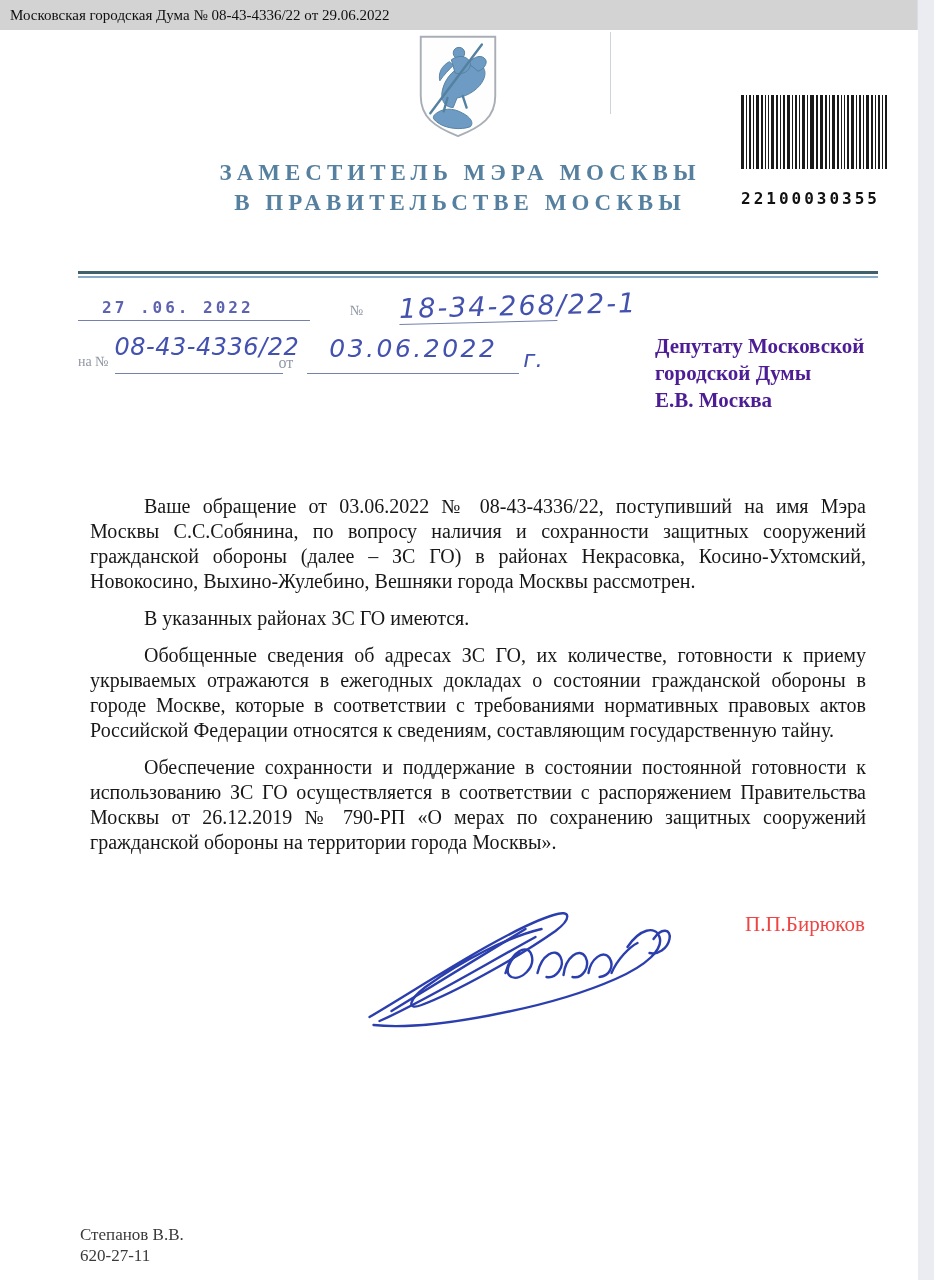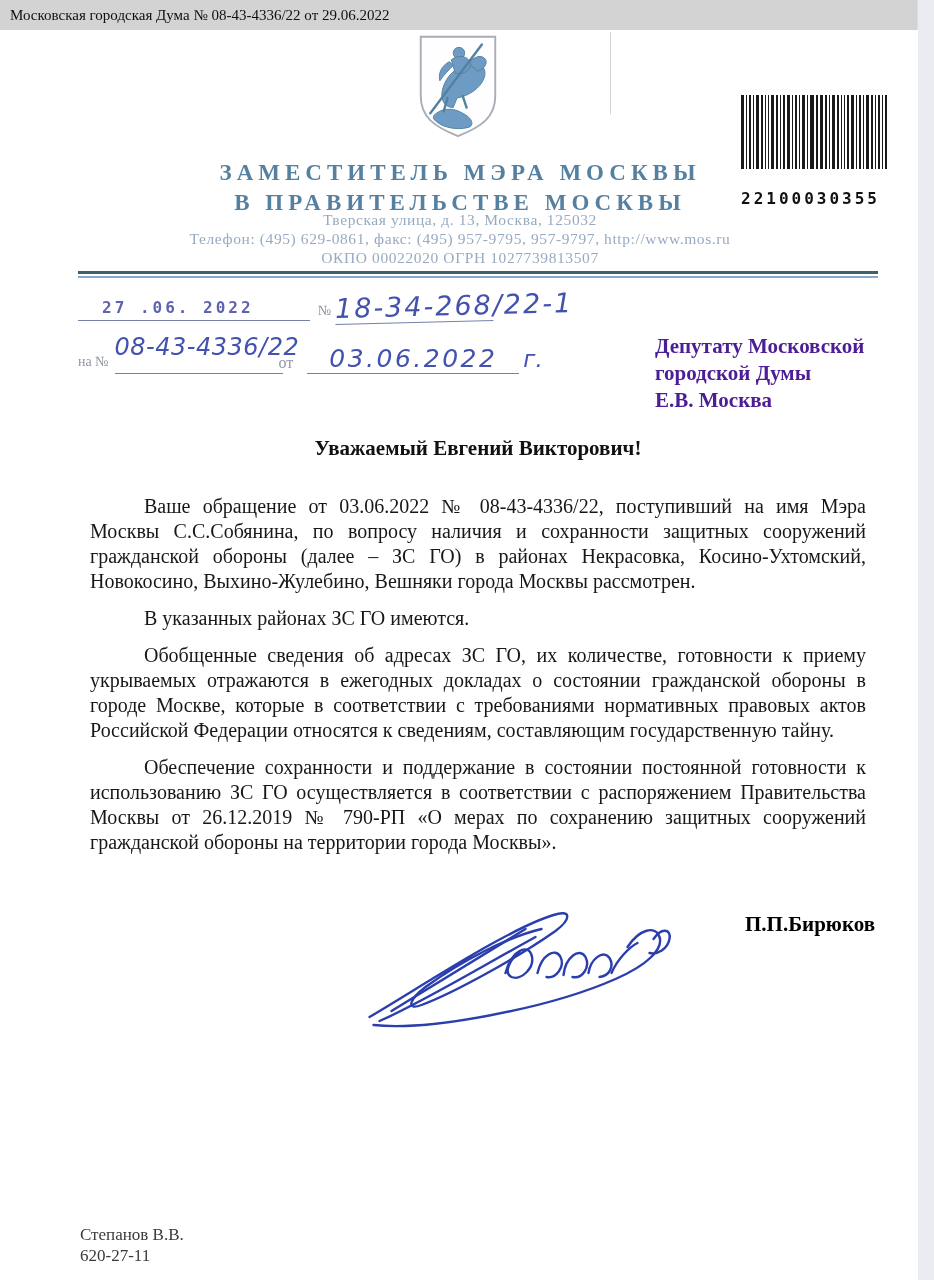--- a/index.html
+++ b/index.html
@@ -42,27 +42,27 @@
 
   
   .ref{position:absolute;left:78px;top:260px;width:560px;}
   .ink{font-family:"DejaVu Sans", sans-serif;font-style:italic;color:#4351af;}
   .stamp{
     font-family:"DejaVu Sans Mono", monospace;font-weight:bold;font-size:16px;
     letter-spacing:3px;color:#5d63b0;
   }
   .form-label{color:#9097a3;font-size:14px;}
   .u-line{border-bottom:1.6px solid #7381ac;}
-  .row1{display:flex;align-items:flex-end;}
+  .row1{display:flex;align-items:flex-end;gap:32px;}
   .row1 .u1{width:208px;padding-left:24px;padding-bottom:3px;}
   .row1 .no-lbl{margin:0 4px 2px 8px;}
   .hand-num{font-size:27px;letter-spacing:2px;transform:rotate(-1.5deg);display:inline-block;}
   .row2{display:flex;align-items:flex-end;margin-top:12px;}
   .row2 .u2{width:168px;padding-bottom:12px;white-space:nowrap;}
-  .row2 .u3{width:212px;text-align:center;padding-bottom:0;margin-left:14px;}
+  .row2 .u3{width:212px;text-align:center;padding-bottom:10px;margin-left:14px;}
   .hand-ref{font-size:24px;letter-spacing:.5px;}
   .hand-date{font-size:25px;letter-spacing:2.5px;}
   .ot-lbl{font-size:16px;margin-left:-4px;margin-bottom:2px;}
   .g-lbl{font-size:23px;margin-left:4px;margin-bottom:2px;}
 
   
   .recipient{
     position:absolute;left:655px;top:303px;width:240px;
     font-weight:bold;font-size:21px;line-height:27px;color:#4c1d95;
   }
@@ -71,21 +71,21 @@
     position:absolute;left:78px;top:406px;width:800px;text-align:center;
     font-weight:bold;font-size:21px;color:#111;
   }
   .body-text{position:absolute;left:78px;top:452px;width:800px;}
   .body-text p{
     margin:12px;font-size:20px;line-height:25px;text-align:justify;
     text-indent:54px;color:#171717;
   }
   
   .sig-svg{position:absolute;left:355px;top:855px;width:350px;height:150px;}
-  .signer{position:absolute;left:745px;top:882px;font-weight:bold;font-size:21px;color:#000000;}
+  .signer{position:absolute;left:745px;top:882px;font-weight:normal;font-size:21px;color:#ef4444;}
   
   .footer{position:absolute;left:80px;top:1194px;font-size:17px;line-height:21px;color:#3a3a3a;}
 </style>
 </head>
 <body>
 
 <div class="top-bar">Московская городская Дума № 08-43-4336/22 от 29.06.2022</div>
 <div class="right-strip"></div>
 
 <div class="page">
@@ -148,25 +148,20 @@
       </g>
     </svg>
     <div class="barcode-num">22100030355</div>
   </div>
 
   <div class="org-title">
     <div>ЗАМЕСТИТЕЛЬ МЭРА МОСКВЫ</div>
     <div>В ПРАВИТЕЛЬСТВЕ МОСКВЫ</div>
   </div>
 
-  <div class="letter-address">
-    <div>Тверская улица, д. 13, Москва, 125032</div>
-    <div>Телефон: (495) 629-0861, факс: (495) 957-9795, 957-9797, http://www.mos.ru</div>
-    <div>ОКПО 00022020 ОГРН 1027739813507</div>
-  </div>
   <div class="double-rule"></div>
 
   <div class="ref">
     <div class="row1">
       <span class="u1 u-line">
         <span class="stamp">27 .06. 2022</span>
       </span>
       <span class="form-label no-lbl">№</span>
       <span class="hand-num ink">
         <span class="u-line">18-34-268</span><span>/22-1</span>
@@ -184,21 +179,20 @@
       <span class="ink g-lbl">г.</span>
     </div>
   </div>
 
   <div class="recipient">
     <div>Депутату Московской</div>
     <div>городской Думы</div>
     <div>Е.В. Москва</div>
   </div>
 
-  <div class="salutation">Уважаемый Евгений Викторович!</div>
 
   <div class="body-text">
     <p>Ваше обращение от 03.06.2022 № 08-43-4336/22, поступивший на имя Мэра Москвы С.С.Собянина, по вопросу наличия и сохранности защитных сооружений гражданской обороны (далее – ЗС ГО) в районах Некрасовка, Косино-Ухтомский, Новокосино, Выхино-Жулебино, Вешняки города Москвы рассмотрен.</p>
     <p>В указанных районах ЗС ГО имеются.</p>
     <p>Обобщенные сведения об адресах ЗС ГО, их количестве, готовности к приему укрываемых отражаются в ежегодных докладах о состоянии гражданской обороны в городе Москве, которые в соответствии с требованиями нормативных правовых актов Российской Федерации относятся к сведениям, составляющим государственную тайну.</p>
     <p>Обеспечение сохранности и поддержание в состоянии постоянной готовности к использованию ЗС ГО осуществляется в соответствии с распоряжением Правительства Москвы от 26.12.2019 № 790-РП «О мерах по сохранению защитных сооружений гражданской обороны на территории города Москвы».</p>
   </div>
 
   <svg class="sig-svg" viewBox="0 0 345 150" xmlns="http://www.w3.org/2000/svg">
     <g fill="none" stroke="#2b3eae" stroke-width="2.4" stroke-linecap="round">

